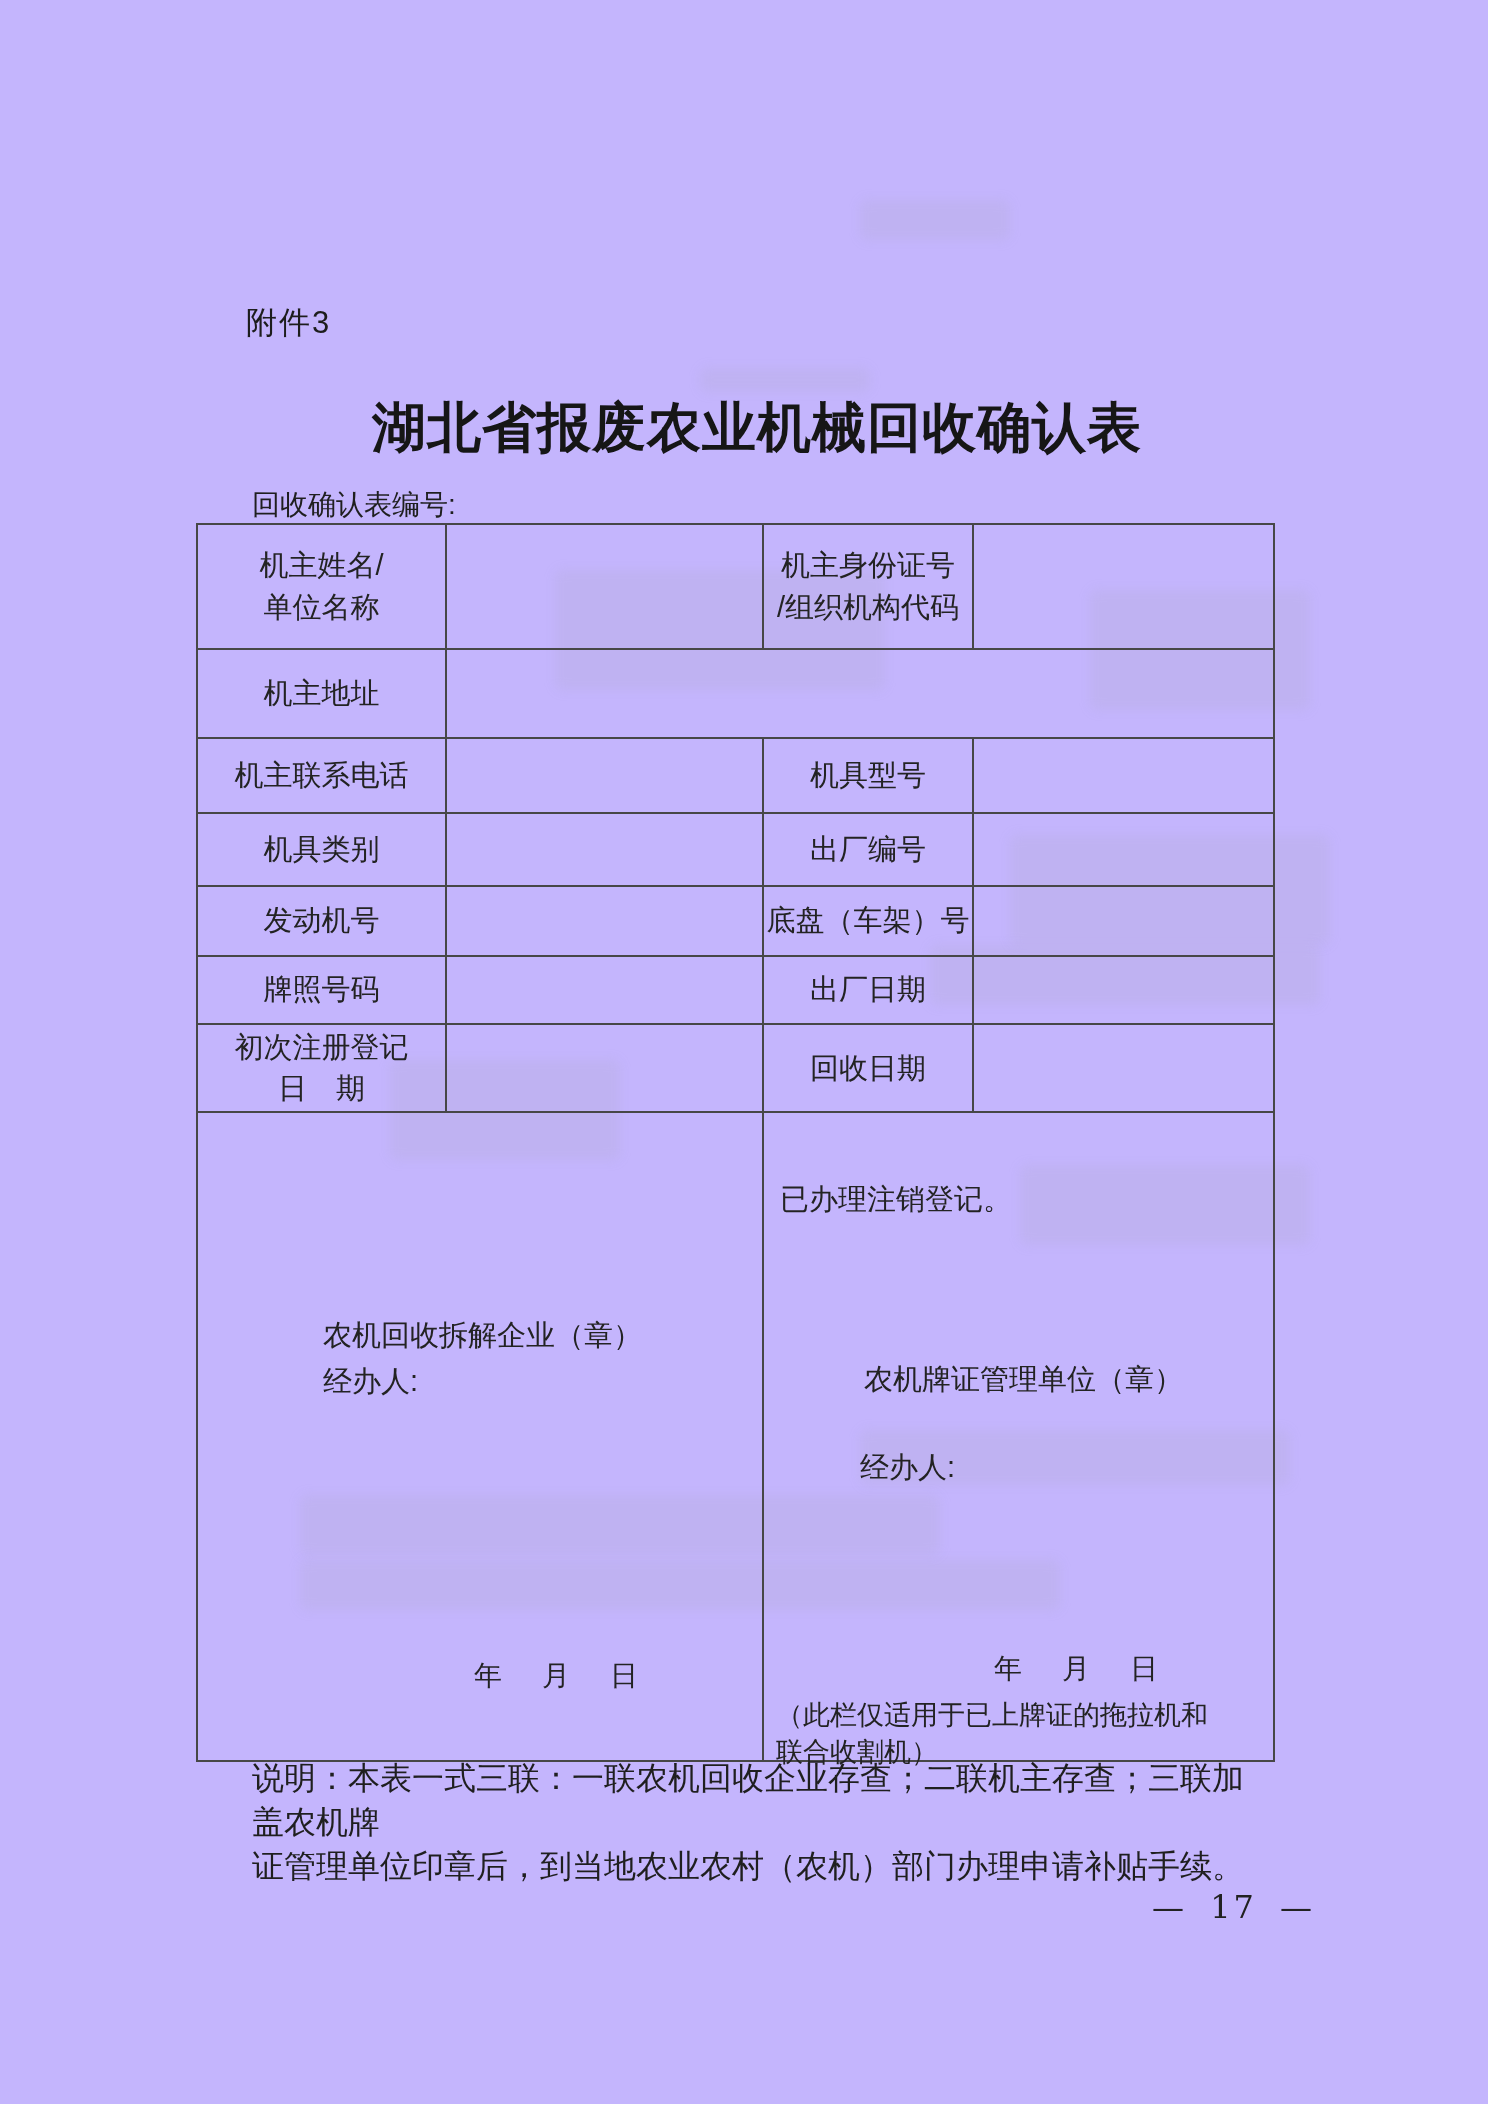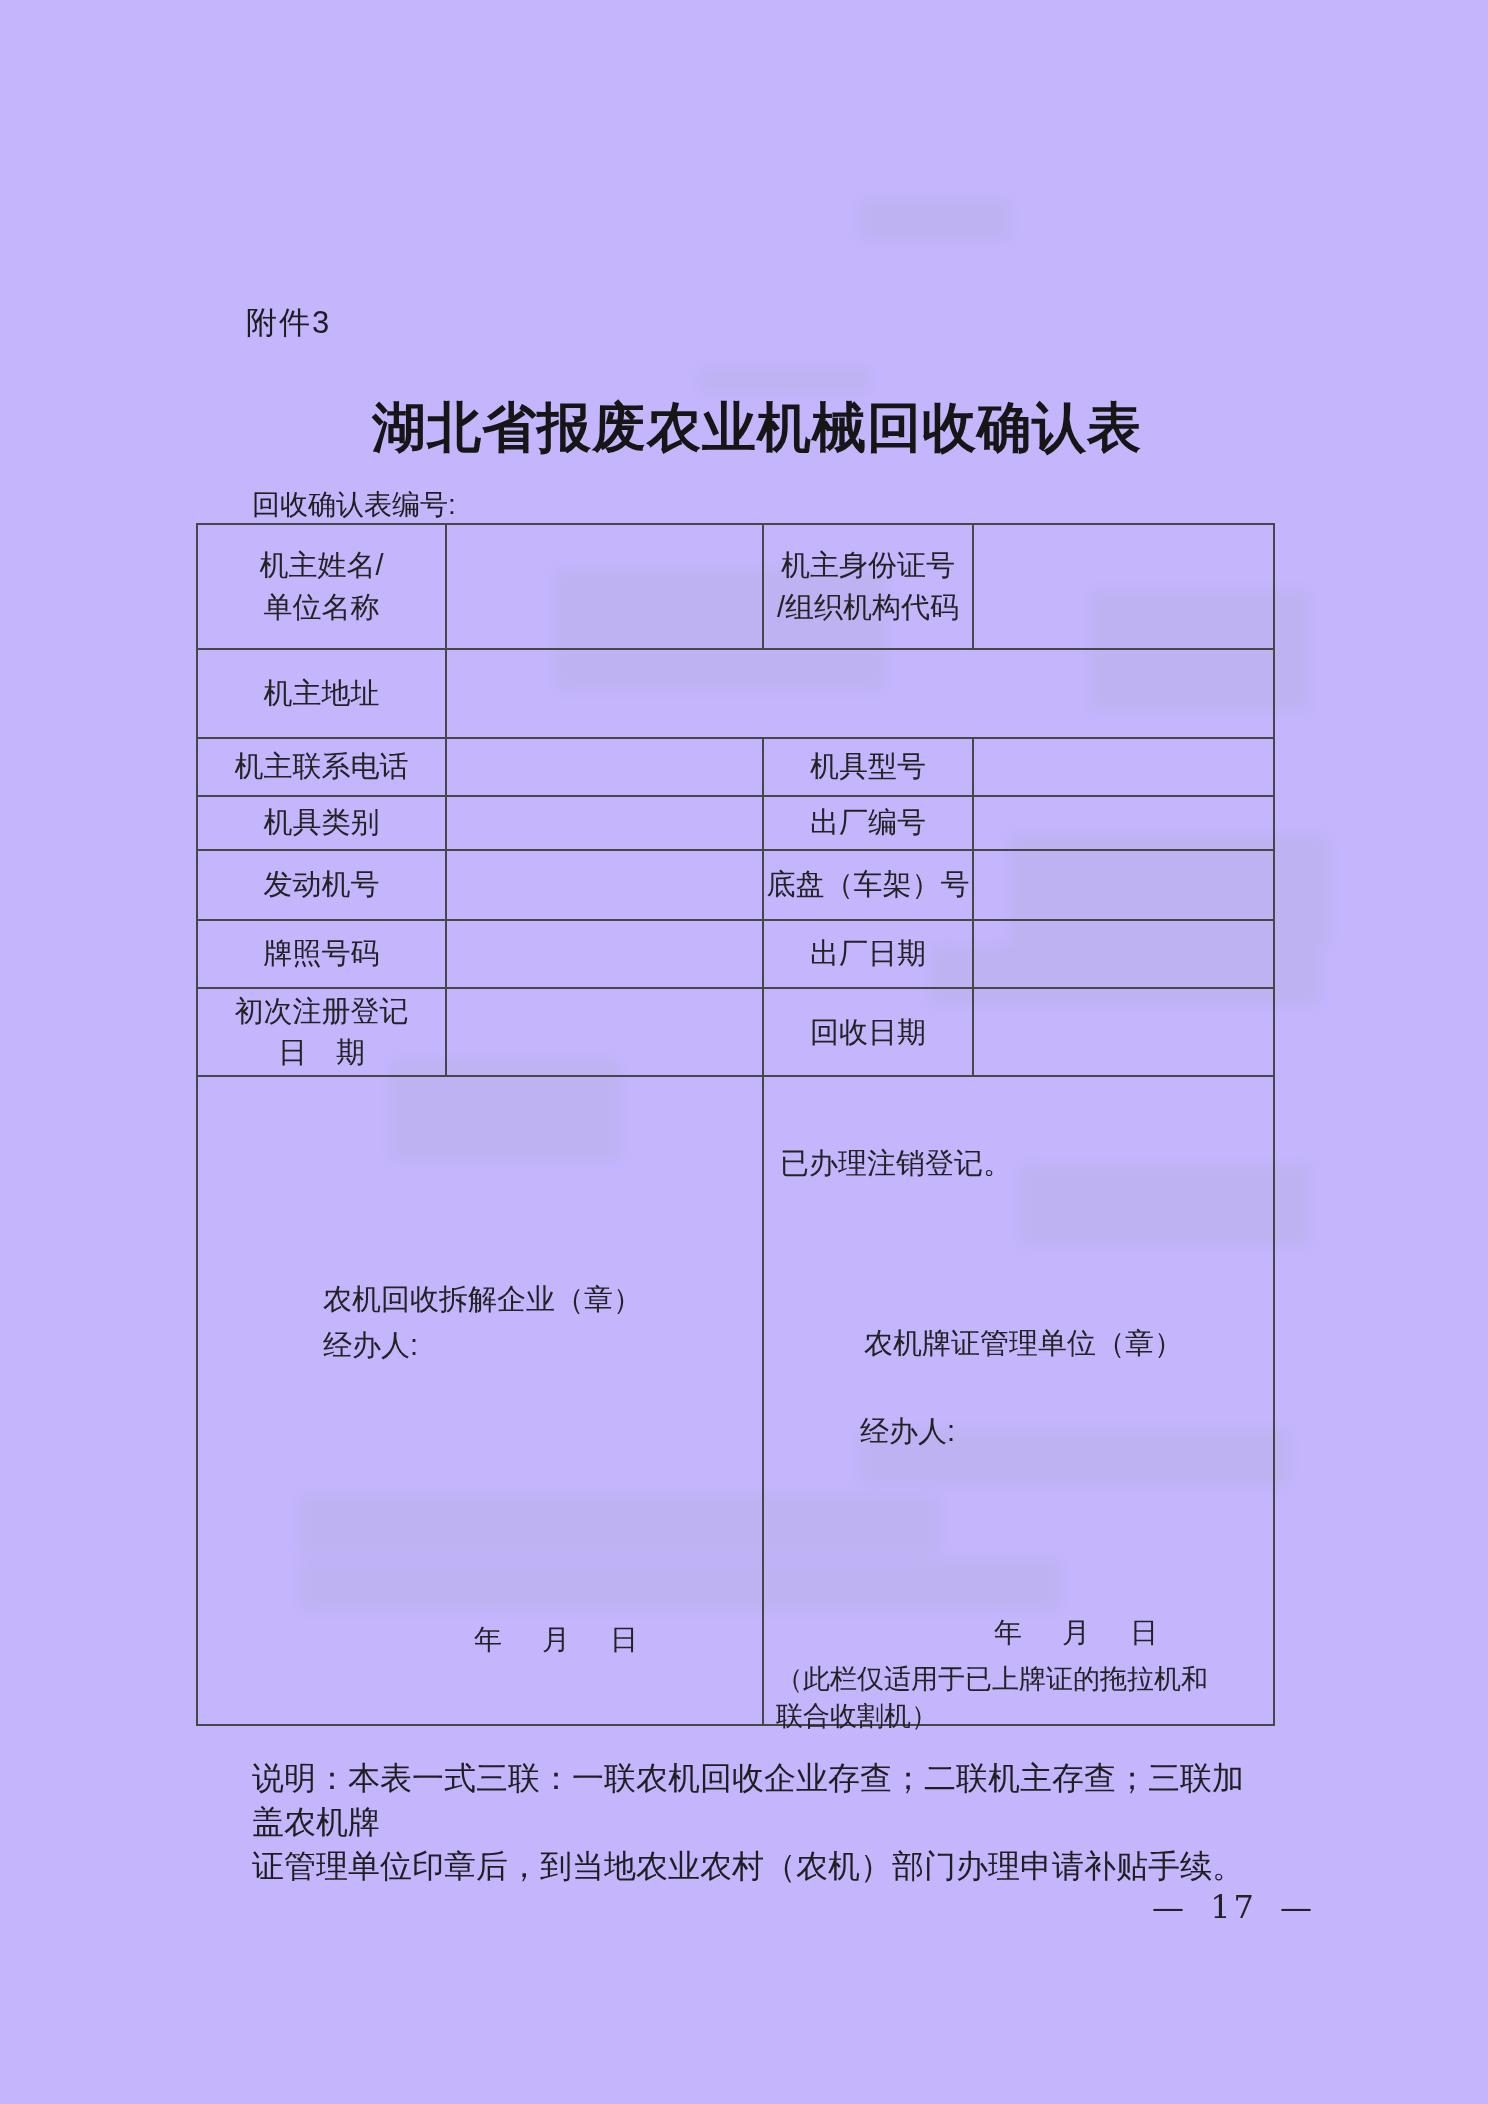--- a/index.html
+++ b/index.html
@@ -126,27 +126,27 @@
 单位名称</td>
         <td class="val"></td>
         <td class="lbl">机主身份证号
 /组织机构代码</td>
         <td class="val"></td>
       </tr>
       <tr style="height:89px">
         <td class="lbl">机主地址</td>
         <td class="val" colspan="3"></td>
       </tr>
-      <tr style="height:58px">
+      <tr style="height:75px">
         <td class="lbl">机主联系电话</td>
         <td class="val"></td>
         <td class="lbl">机具型号</td>
         <td class="val"></td>
       </tr>
-      <tr style="height:54px">
+      <tr style="height:73px">
         <td class="lbl">机具类别</td>
         <td class="val"></td>
         <td class="lbl">出厂编号</td>
         <td class="val"></td>
       </tr>
       <tr style="height:70px">
         <td class="lbl">发动机号</td>
         <td class="val"></td>
         <td class="lbl">底盘（车架）号</td>
         <td class="val"></td>

